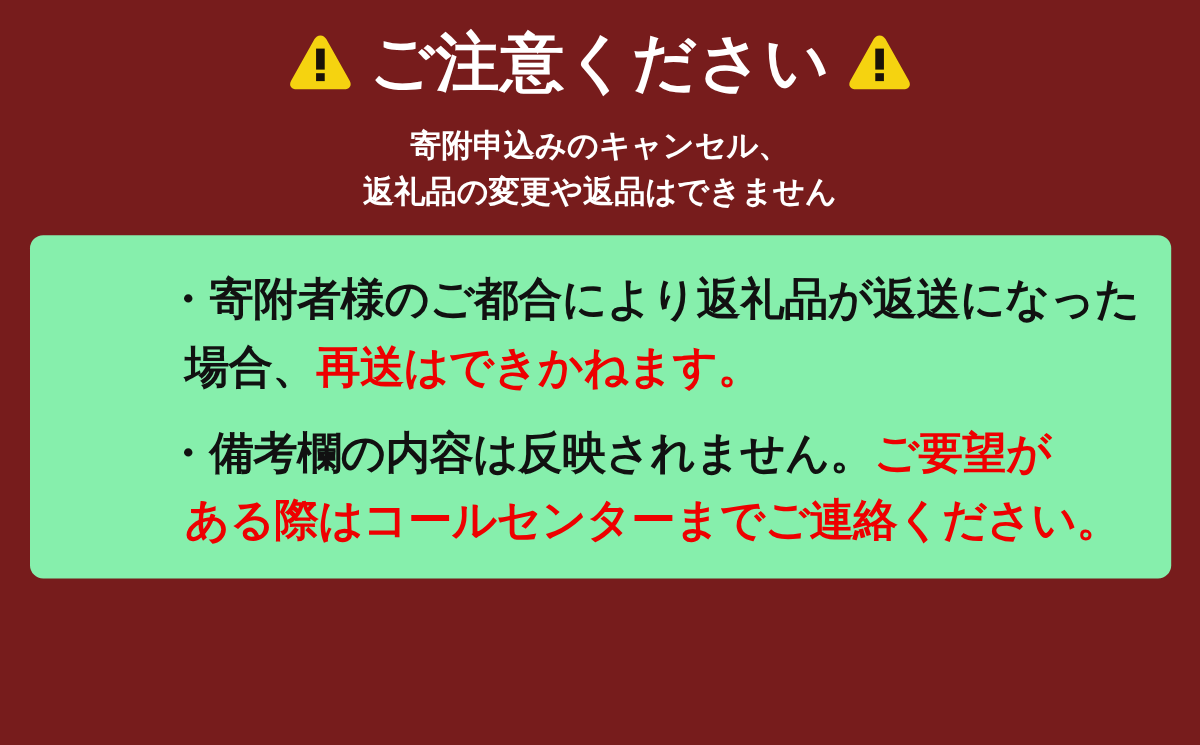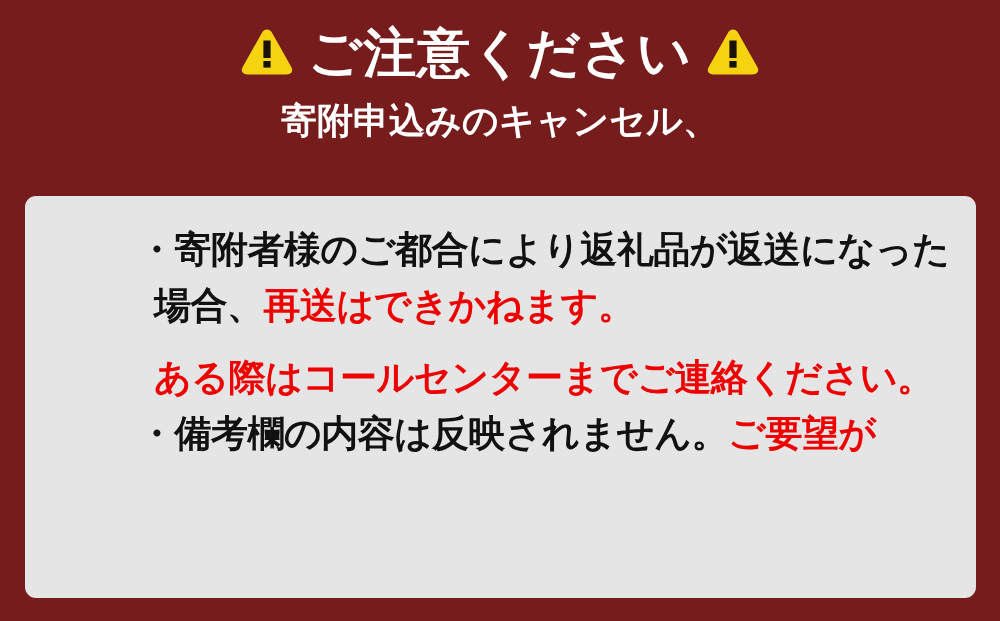--- a/index.html
+++ b/index.html
@@ -48,35 +48,35 @@
     font-weight: bold;
     line-height: 1;
     letter-spacing: 1px;
     white-space: nowrap;
     text-align: center;
   }
 
   .subtitle {
     margin-top: 14px;
     color: #ffffff;
-    font-size: 36px;
+    font-size: 26px;
     font-weight: bold;
     line-height: 38px;
     letter-spacing: 0px;
   }
   .subtitle div { white-space: nowrap; }
 
   
   .card {
     position: absolute;
     left: 25px;
     top: 196px;
     width: 951px;
-    height: 402px;
-    background: #e5e5e5;
+    height: 286px;
+    background: #86efac;
     border-radius: 11px;
     box-sizing: border-box;
     padding: 26px 30px 0 113px;
   }
 
   .bullet {
     margin-bottom: 16px;
     color: #111111;
     font-size: 37px;
     font-weight: bold;
@@ -120,32 +120,33 @@
 
       <svg class="warn-tri" viewBox="0 0 54 50" aria-hidden="true">
         <path d="M27 2.5 C29.2 2.5 30.8 3.7 31.9 5.5 L51.3 40.0 C52.4 42.0 52.6 43.8 51.6 45.3 C50.6 46.8 48.9 47.4 46.6 47.4 L7.4 47.4 C5.1 47.4 3.4 46.8 2.4 45.3 C1.4 43.8 1.6 42.0 2.7 40.0 L22.1 5.5 C23.2 3.7 24.8 2.5 27 2.5 Z" fill="#F5D310"></path>
         <rect x="23.4" y="13.5" width="7.2" height="17.5" fill="#1A1208"></rect>
         <rect x="23.4" y="34.0" width="7.2" height="6.6" fill="#1A1208"></rect>
       </svg>
     </div>
 
     <div class="subtitle">
       <div>寄附申込みのキャンセル、</div>
+      <div>返礼品の変更や返品はできません</div>
     </div>
 
   </div>
 
   <div class="card">
 
     <div class="bullet">
       <span class="line"><span class="mark">・</span><span>寄附者様のご都合により返礼品が返送になった</span></span>
       <span class="line indent"><span>場合、</span><span class="red">再送はできかねます。</span></span>
     </div>
 
 
     <div class="bullet">
+      <span class="line"><span class="mark">・</span><span>備考欄の内容は反映されません。</span><span class="red">ご要望が</span></span>
       <span class="line indent"><span class="red">ある際はコールセンターまでご連絡ください。</span></span>
-      <span class="line"><span class="mark">・</span><span>備考欄の内容は反映されません。</span><span class="red">ご要望が</span></span>
     </div>
 
   </div>
 
 </div>
 
 </body></html>

